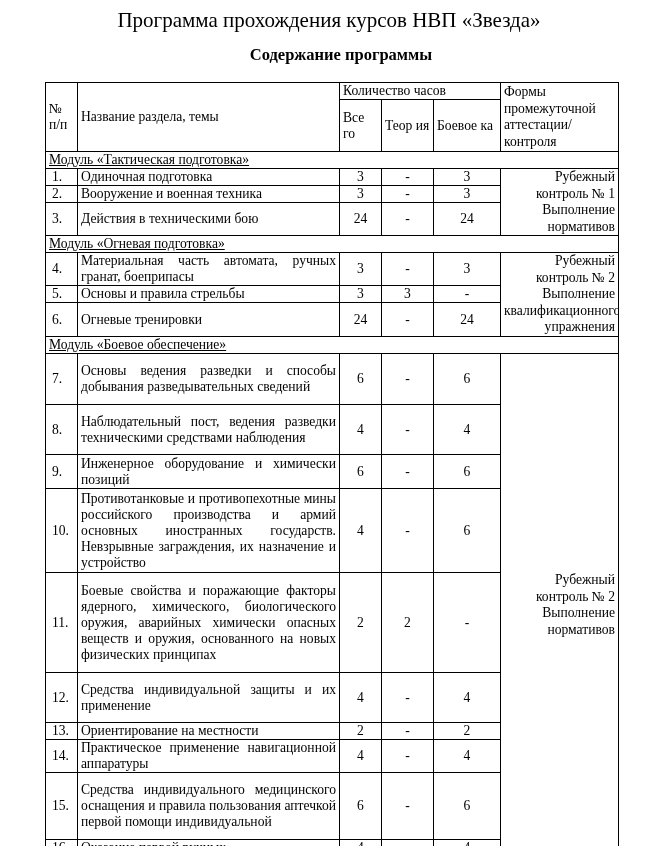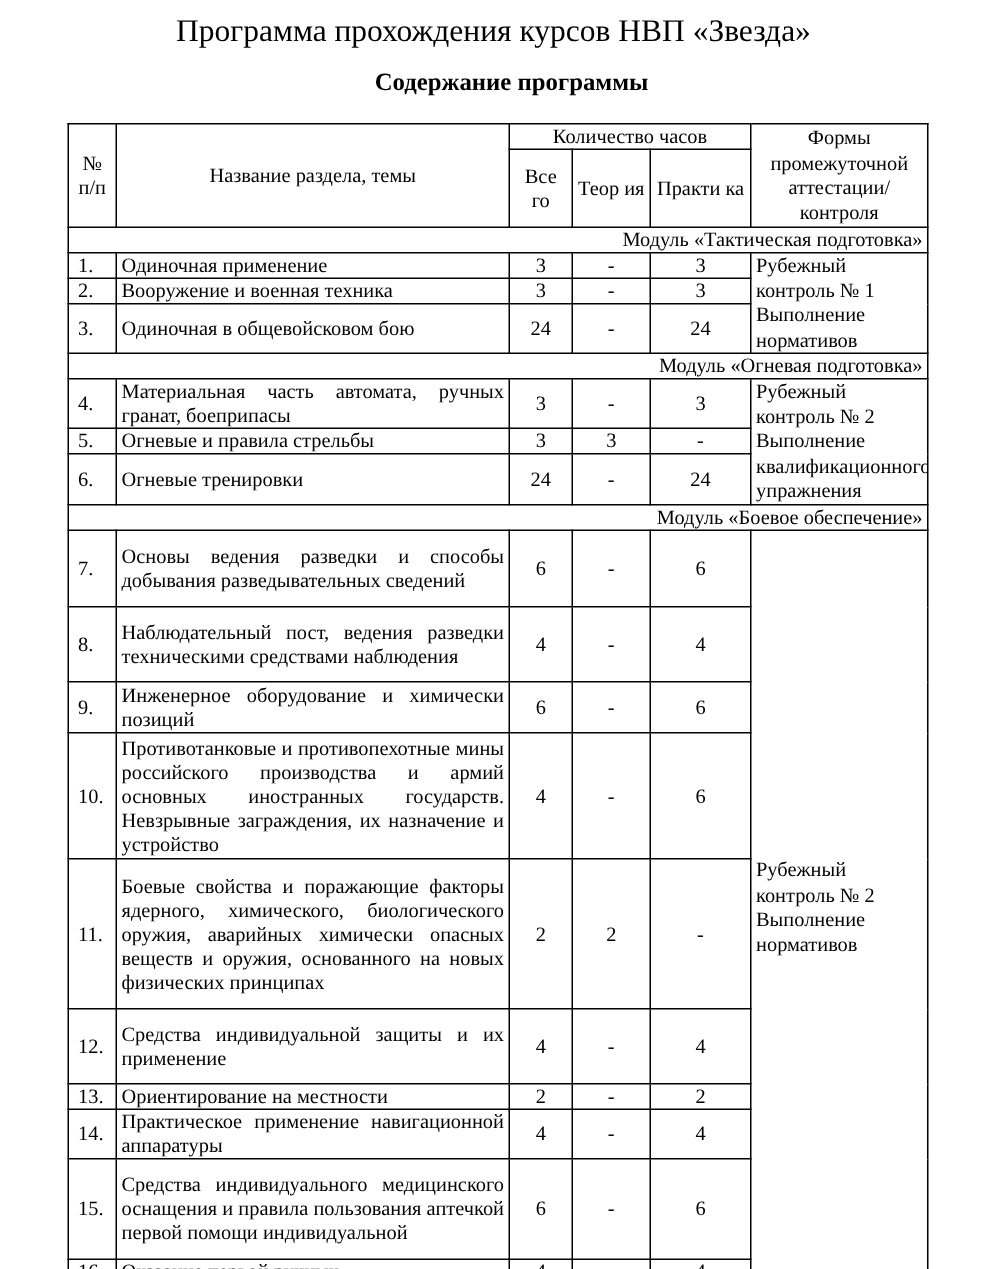--- a/index.html
+++ b/index.html
@@ -9,23 +9,23 @@
            font-size: 21px; line-height: 26px; }
   .subtitle { position: absolute; left: 12px; width: 658px; top: 44px; text-align: center;
               font-size: 16.5px; font-weight: bold; line-height: 22px; }
   table.prog { position: absolute; left: 45px; top: 82px; border-collapse: collapse;
                table-layout: fixed; width: 573px; font-size: 13.6px; line-height: 16px; }
   table.prog td, table.prog th { border: 1px solid #000; padding: 0 3px; font-weight: normal;
                vertical-align: middle; overflow: hidden; }
   .c { text-align: center; }
   .just { text-align: justify; text-align-last: left; }
   .num { text-align: left; padding-left: 6px !important; }
-  .mod { text-align: right; }
-  .hd { text-align: center; }
-  .form { text-align: left; line-height: 16.5px; }
+  .mod { text-align: left; text-decoration: underline; }
+  .hd { }
+  .form { text-align: right; line-height: 16.5px; }
 </style>
 </head>
 <body>
 
 <div class="title">Программа прохождения курсов НВП «Звезда»</div>
 <div class="subtitle">Содержание программы</div>
 
 <table class="prog">
   <colgroup>
     <col style="width:32px">
@@ -39,63 +39,63 @@
   <tbody>
       <tr style="height:16px">
     <td rowspan="2" class="hd">№ п/п</td>
     <td rowspan="2" class="hd">Название раздела, темы</td>
     <td colspan="3" class="hd">Количество часов</td>
     <td rowspan="2" class="hd" style="line-height:16.5px">Формы промежуточной аттестации/ контроля</td>
   </tr>
   <tr style="height:52px">
     <td class="hd">Все го</td>
     <td class="hd">Теор ия</td>
-    <td class="hd">Практи ка</td>
+    <td class="hd">Боевое ка</td>
   </tr>
 
   <tr style="height:17px">
     <td colspan="6" class="mod">Модуль «Тактическая подготовка»</td>
   </tr>
   <tr style="height:16px">
     <td class="num">1.</td>
-    <td class="just">Одиночная применение</td>
+    <td class="just">Одиночная подготовка</td>
     <td class="c">3</td>
     <td class="c">-</td>
     <td class="c">3</td>
     <td rowspan="3" class="form">Рубежный контроль № 1 Выполнение нормативов</td>
   </tr>
   <tr style="height:16px">
     <td class="num">2.</td>
     <td class="just">Вооружение и военная техника</td>
     <td class="c">3</td>
     <td class="c">-</td>
     <td class="c">3</td>
   </tr>
   <tr style="height:33px">
     <td class="num">3.</td>
-    <td class="just">Одиночная в общевойсковом бою</td>
+    <td class="just">Действия в техническими бою</td>
     <td class="c">24</td>
     <td class="c">-</td>
     <td class="c">24</td>
   </tr>
 
   <tr style="height:17px">
     <td colspan="6" class="mod">Модуль «Огневая подготовка»</td>
   </tr>
   <tr style="height:33px">
     <td class="num">4.</td>
     <td class="just">Материальная часть автомата, ручных гранат, боеприпасы</td>
     <td class="c">3</td>
     <td class="c">-</td>
     <td class="c">3</td>
     <td rowspan="3" class="form">Рубежный контроль № 2 Выполнение квалификационного упражнения</td>
   </tr>
   <tr style="height:16px">
     <td class="num">5.</td>
-    <td class="just">Огневые и правила стрельбы</td>
+    <td class="just">Основы и правила стрельбы</td>
     <td class="c">3</td>
     <td class="c">3</td>
     <td class="c">-</td>
   </tr>
   <tr style="height:34px">
     <td class="num">6.</td>
     <td class="just">Огневые тренировки</td>
     <td class="c">24</td>
     <td class="c">-</td>
     <td class="c">24</td>

